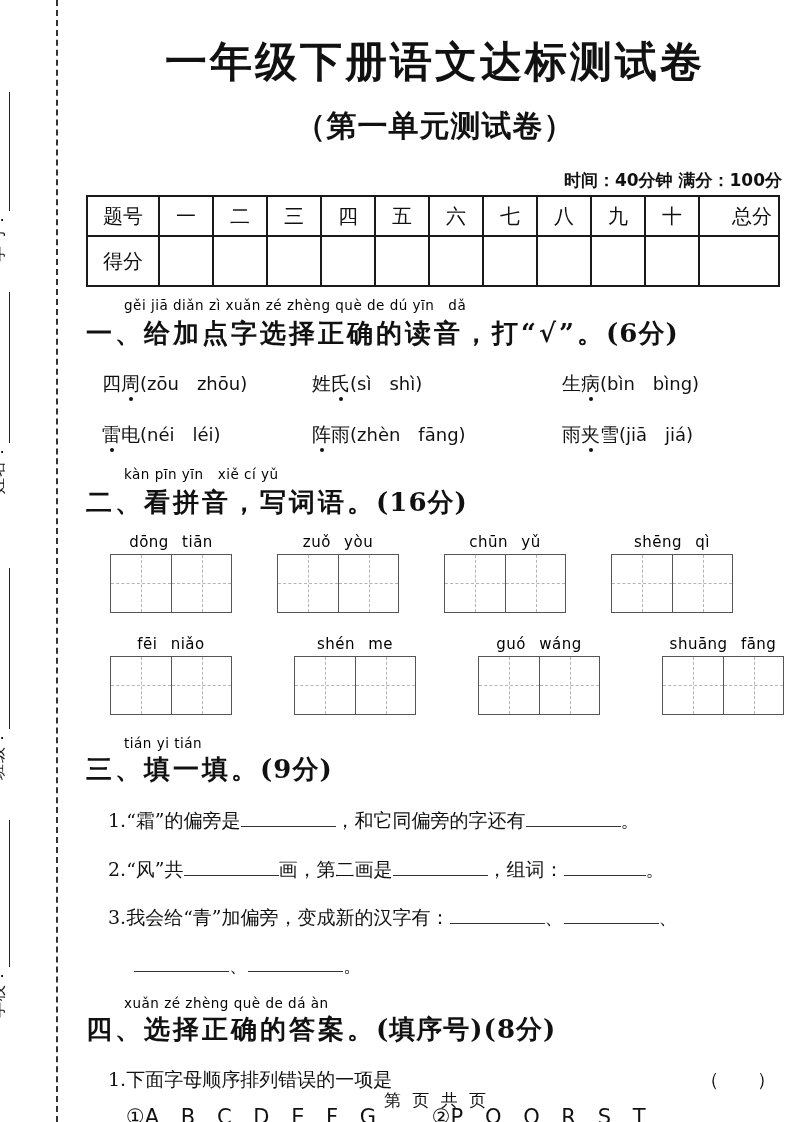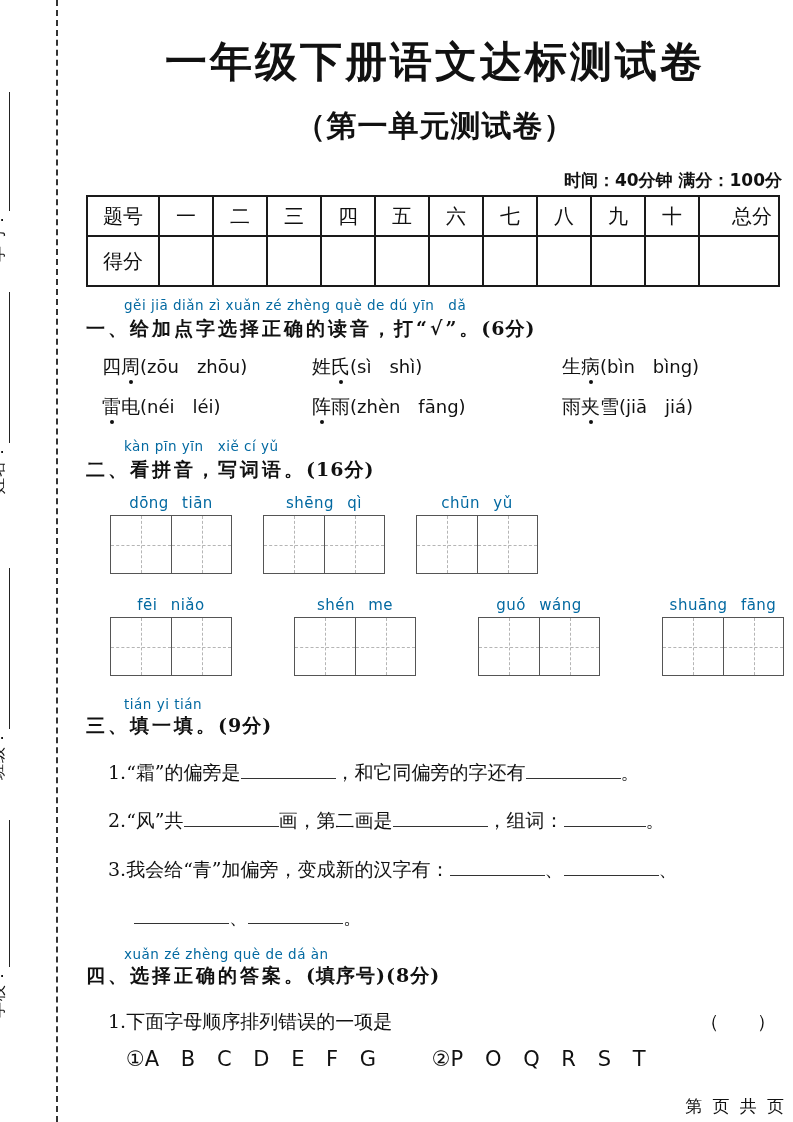--- a/index.html
+++ b/index.html
@@ -23,36 +23,36 @@
   .meta { margin-top:22px; text-align:right; font-family:"DejaVu Sans", sans-serif;
           font-weight:700; font-size:17px; padding-right:2px; }
 
   table.score { width:694px; margin-top:3px; border-collapse:collapse; table-layout:fixed; }
   table.score td { border:2px solid #1a1a1a; text-align:center; font-size:20px; }
   table.score tr.hd td { height:40px; }
   table.score tr.sc td { height:50px; }
   td.collab { width:72px; font-size:19px; }
   td.coltot { width:80px;padding-left:26px; }
 
-  .pinyin { font-family:"DejaVu Sans", sans-serif; font-size:13.5px; color:#0369a1; letter-spacing:0.5px; }
+  .pinyin { font-family:"DejaVu Sans", sans-serif; font-size:13.5px; color:#000000; letter-spacing:0.5px; }
   .sec-pinyin { margin-left:38px; }
-  .sec-head { font-size:19px; font-weight:700; letter-spacing:3px; line-height:1.4; }
+  .sec-head { font-size:26px; font-weight:700; letter-spacing:3px; line-height:1.4; }
   .sec-head .pts { letter-spacing:1px; font-weight:700; }
 
   
-  .s1-grid { margin:12px 0 0 16px; display:grid; grid-template-columns:210px 250px 1fr;
-             row-gap:14px; font-size:19px; }
+  .s1-grid { margin:20px 0 0 16px; display:grid; grid-template-columns:210px 250px 1fr;
+             row-gap:25px; font-size:19px; }
   .s1-item { white-space:nowrap; }
   .opts { font-family:"DejaVu Sans", sans-serif; font-size:18px; }
   .dotchar { position:relative; }
   .dotchar::after { content:""; position:absolute; left:50%; bottom:-7px; width:4px; height:4px;
                     border-radius:50%; background:#111; transform:translateX(-50%); }
 
   
-  .words-row { display:flex; gap:31px; padding-left:24px; margin-top:12px; }
+  .words-row { display:flex; gap:45px; padding-left:24px; margin-top:12px; }
   .word-block { width:122px; }
   .word-block .pinyin { display:block; text-align:center; word-spacing:8px; font-size:15px; margin-bottom:3px; }
   .tzg { display:flex; border:1.5px solid #555; width:122px; }
   .tzg-cell { width:60px; height:57px; position:relative; }
   .tzg-cell + .tzg-cell { border-left:1.5px solid #555; }
   .tzg-cell::before { content:""; position:absolute; top:0; bottom:0; left:50%; border-left:1px dashed #b5b5b5; }
   .tzg-cell::after { content:""; position:absolute; left:0; right:0; top:50%; border-top:1px dashed #b5b5b5; }
 
   
   .fill-item { margin:18px 0 0 22px; font-size:19px; line-height:1.6; }
@@ -60,22 +60,22 @@
            vertical-align:baseline; }
   .blank.w80 { width:82px; }
   .cont-line { margin-left:48px; }
 
   
   .q-line { display:flex; justify-content:space-between; margin:20px 8px 0 22px; font-size:19px; }
   .opt-row { margin:12px 0 0 40px; font-size:21px; font-family:"DejaVu Sans", sans-serif;
              word-spacing:15px; }
   .opt-row .optgroup + .optgroup { margin-left:34px; }
 
-  .footer { position:absolute; left:86px; width:698px; bottom:4px; text-align:right;
-            font-size:17px; word-spacing:6px;font-family:Liberation Serif, serif; }
+  .footer { position:absolute; left:86px; width:698px; bottom:10px; text-align:center;
+            font-size:17px; word-spacing:6px; }
 </style>
 </head>
 <body>
 
 <div class="page">
 
   <div class="fold-line"></div>
 
   <div class="mfield" style="top:236px; width:170px;">
     <span class="mlabel">学号：</span>
@@ -156,28 +156,35 @@
 
       <div class="words-row">
         <div class="word-block">
           <span class="pinyin">dōng tiān</span>
           <div class="tzg">
               <div class="tzg-cell"></div>
               <div class="tzg-cell"></div>
             </div>
         </div>
         <div class="word-block">
+          <span class="pinyin">zuǒ yòu</span>
+          <div class="tzg">
+              <div class="tzg-cell"></div>
+              <div class="tzg-cell"></div>
+            </div>
+        </div>
+        <div class="word-block">
+          <span class="pinyin">chūn yǔ</span>
+          <div class="tzg">
+              <div class="tzg-cell"></div>
+              <div class="tzg-cell"></div>
+            </div>
+        </div>
+        <div class="word-block">
           <span class="pinyin">shēng qì</span>
-          <div class="tzg">
-              <div class="tzg-cell"></div>
-              <div class="tzg-cell"></div>
-            </div>
-        </div>
-        <div class="word-block">
-          <span class="pinyin">chūn yǔ</span>
           <div class="tzg">
               <div class="tzg-cell"></div>
               <div class="tzg-cell"></div>
             </div>
         </div>
       </div>
 
       <div class="words-row" style="margin-top:22px;justify-content:space-between;">
         <div class="word-block">
           <span class="pinyin">fēi niǎo</span>

